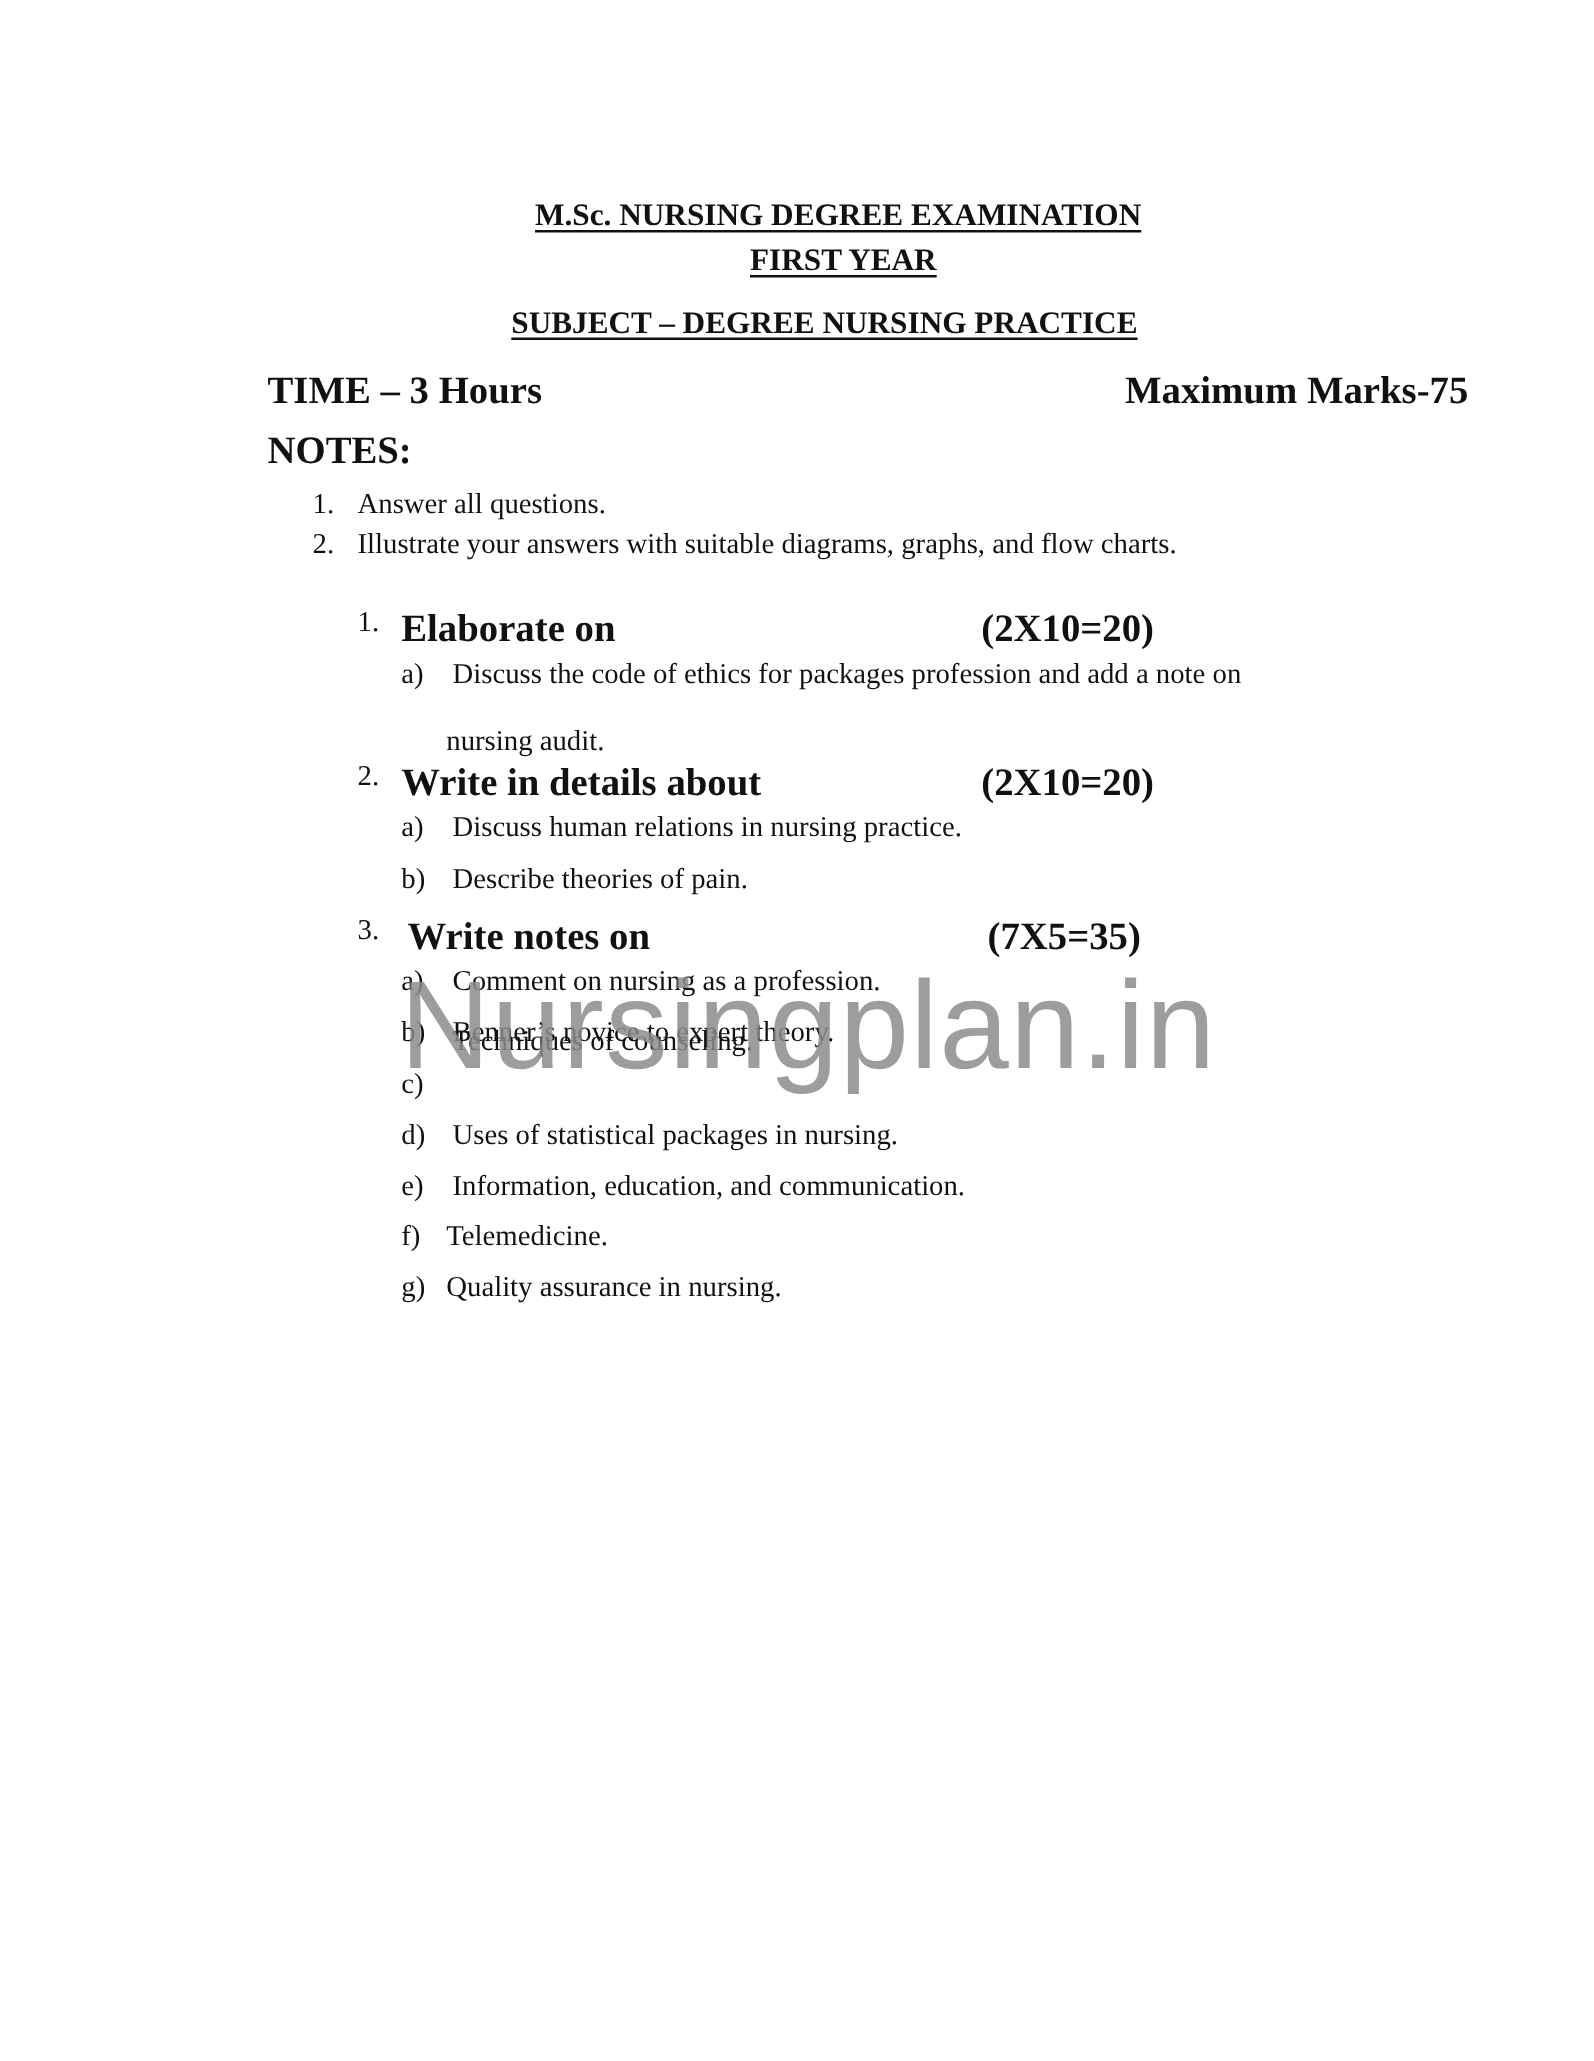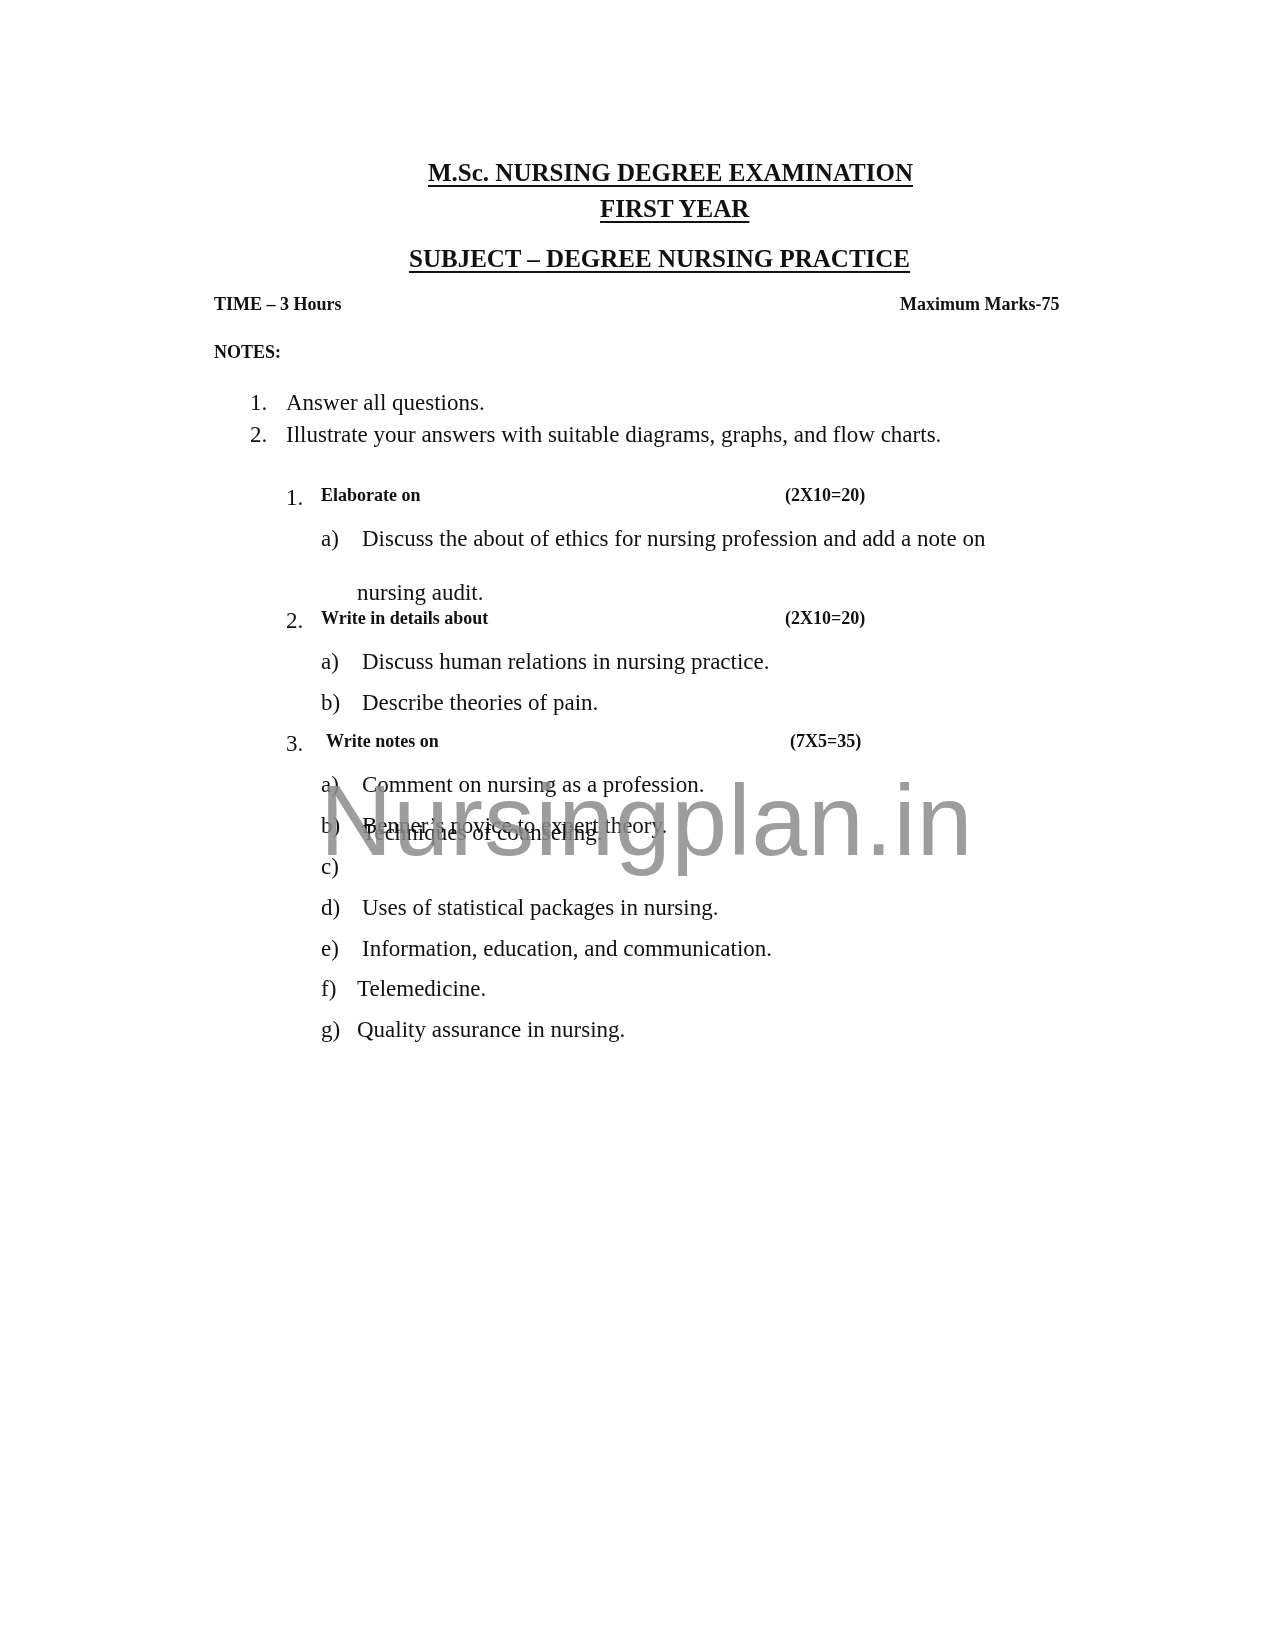--- a/index.html
+++ b/index.html
@@ -1,20 +1,20 @@
 <!DOCTYPE html>
 <html><head>
   <meta charset="utf-8">
   <style>
     html, body { margin: 0; padding: 0; background: #ffffff; }
     body { width: 1275px; height: 1649px; position: relative; overflow: hidden;
            font-family: "Liberation Serif", serif; color: #111; }
     .abs { position: absolute; white-space: nowrap; }
     .title { font-weight: bold; font-size: 25px; text-decoration: underline; text-decoration-thickness: 2px; text-underline-offset: 4px; }
-    .bold { font-weight: bold; font-size: 18px; }
+    .bold { font-weight: bold; font-size: 31px; }
     .reg { font-size: 23px; }
     .watermark { position: absolute; left: 320px; top: 770px; font-family: Liberation Sans, sans-serif;
                  font-size: 100px; color: rgba(140,140,140,0.85); letter-spacing: 1px; line-height: 1; }
   </style>
 </head>
 <body>
 
 <div>
   <div class="abs title" style="left:428px; top:159px;">M.Sc. NURSING DEGREE EXAMINATION</div>
   <div class="abs title" style="left:600px; top:195px;">FIRST YEAR</div>
@@ -27,21 +27,21 @@
 
   <div class="abs reg" style="left:250px; top:390px;">1.</div>
   <div class="abs reg" style="left:286px; top:390px;">Answer all questions.</div>
   <div class="abs reg" style="left:250px; top:422px;">2.</div>
   <div class="abs reg" style="left:286px; top:422px;">Illustrate your answers with suitable diagrams, graphs, and flow charts.</div>
 
   <div class="abs reg" style="left:286px; top:485px;">1.</div>
   <div class="abs bold" style="left:321px; top:485px;">Elaborate on</div>
   <div class="abs bold" style="left:785px; top:485px;">(2X10=20)</div>
   <div class="abs reg" style="left:321px; top:526px;">a)</div>
-  <div class="abs reg" style="left:362px; top:526px;">Discuss the about of ethics for nursing profession and add a note on</div>
+  <div class="abs reg" style="left:362px; top:526px;">Discuss the code of ethics for packages profession and add a note on</div>
   <div class="abs reg" style="left:357px; top:580px;">nursing audit.</div>
 
   <div class="abs reg" style="left:286px; top:608px;">2.</div>
   <div class="abs bold" style="left:321px; top:608px;">Write in details about</div>
   <div class="abs bold" style="left:785px; top:608px;">(2X10=20)</div>
   <div class="abs reg" style="left:321px; top:649px;">a)</div>
   <div class="abs reg" style="left:362px; top:649px;">Discuss human relations in nursing practice.</div>
   <div class="abs reg" style="left:321px; top:690px;">b)</div>
   <div class="abs reg" style="left:362px; top:690px;">Describe theories of pain.</div>
 

